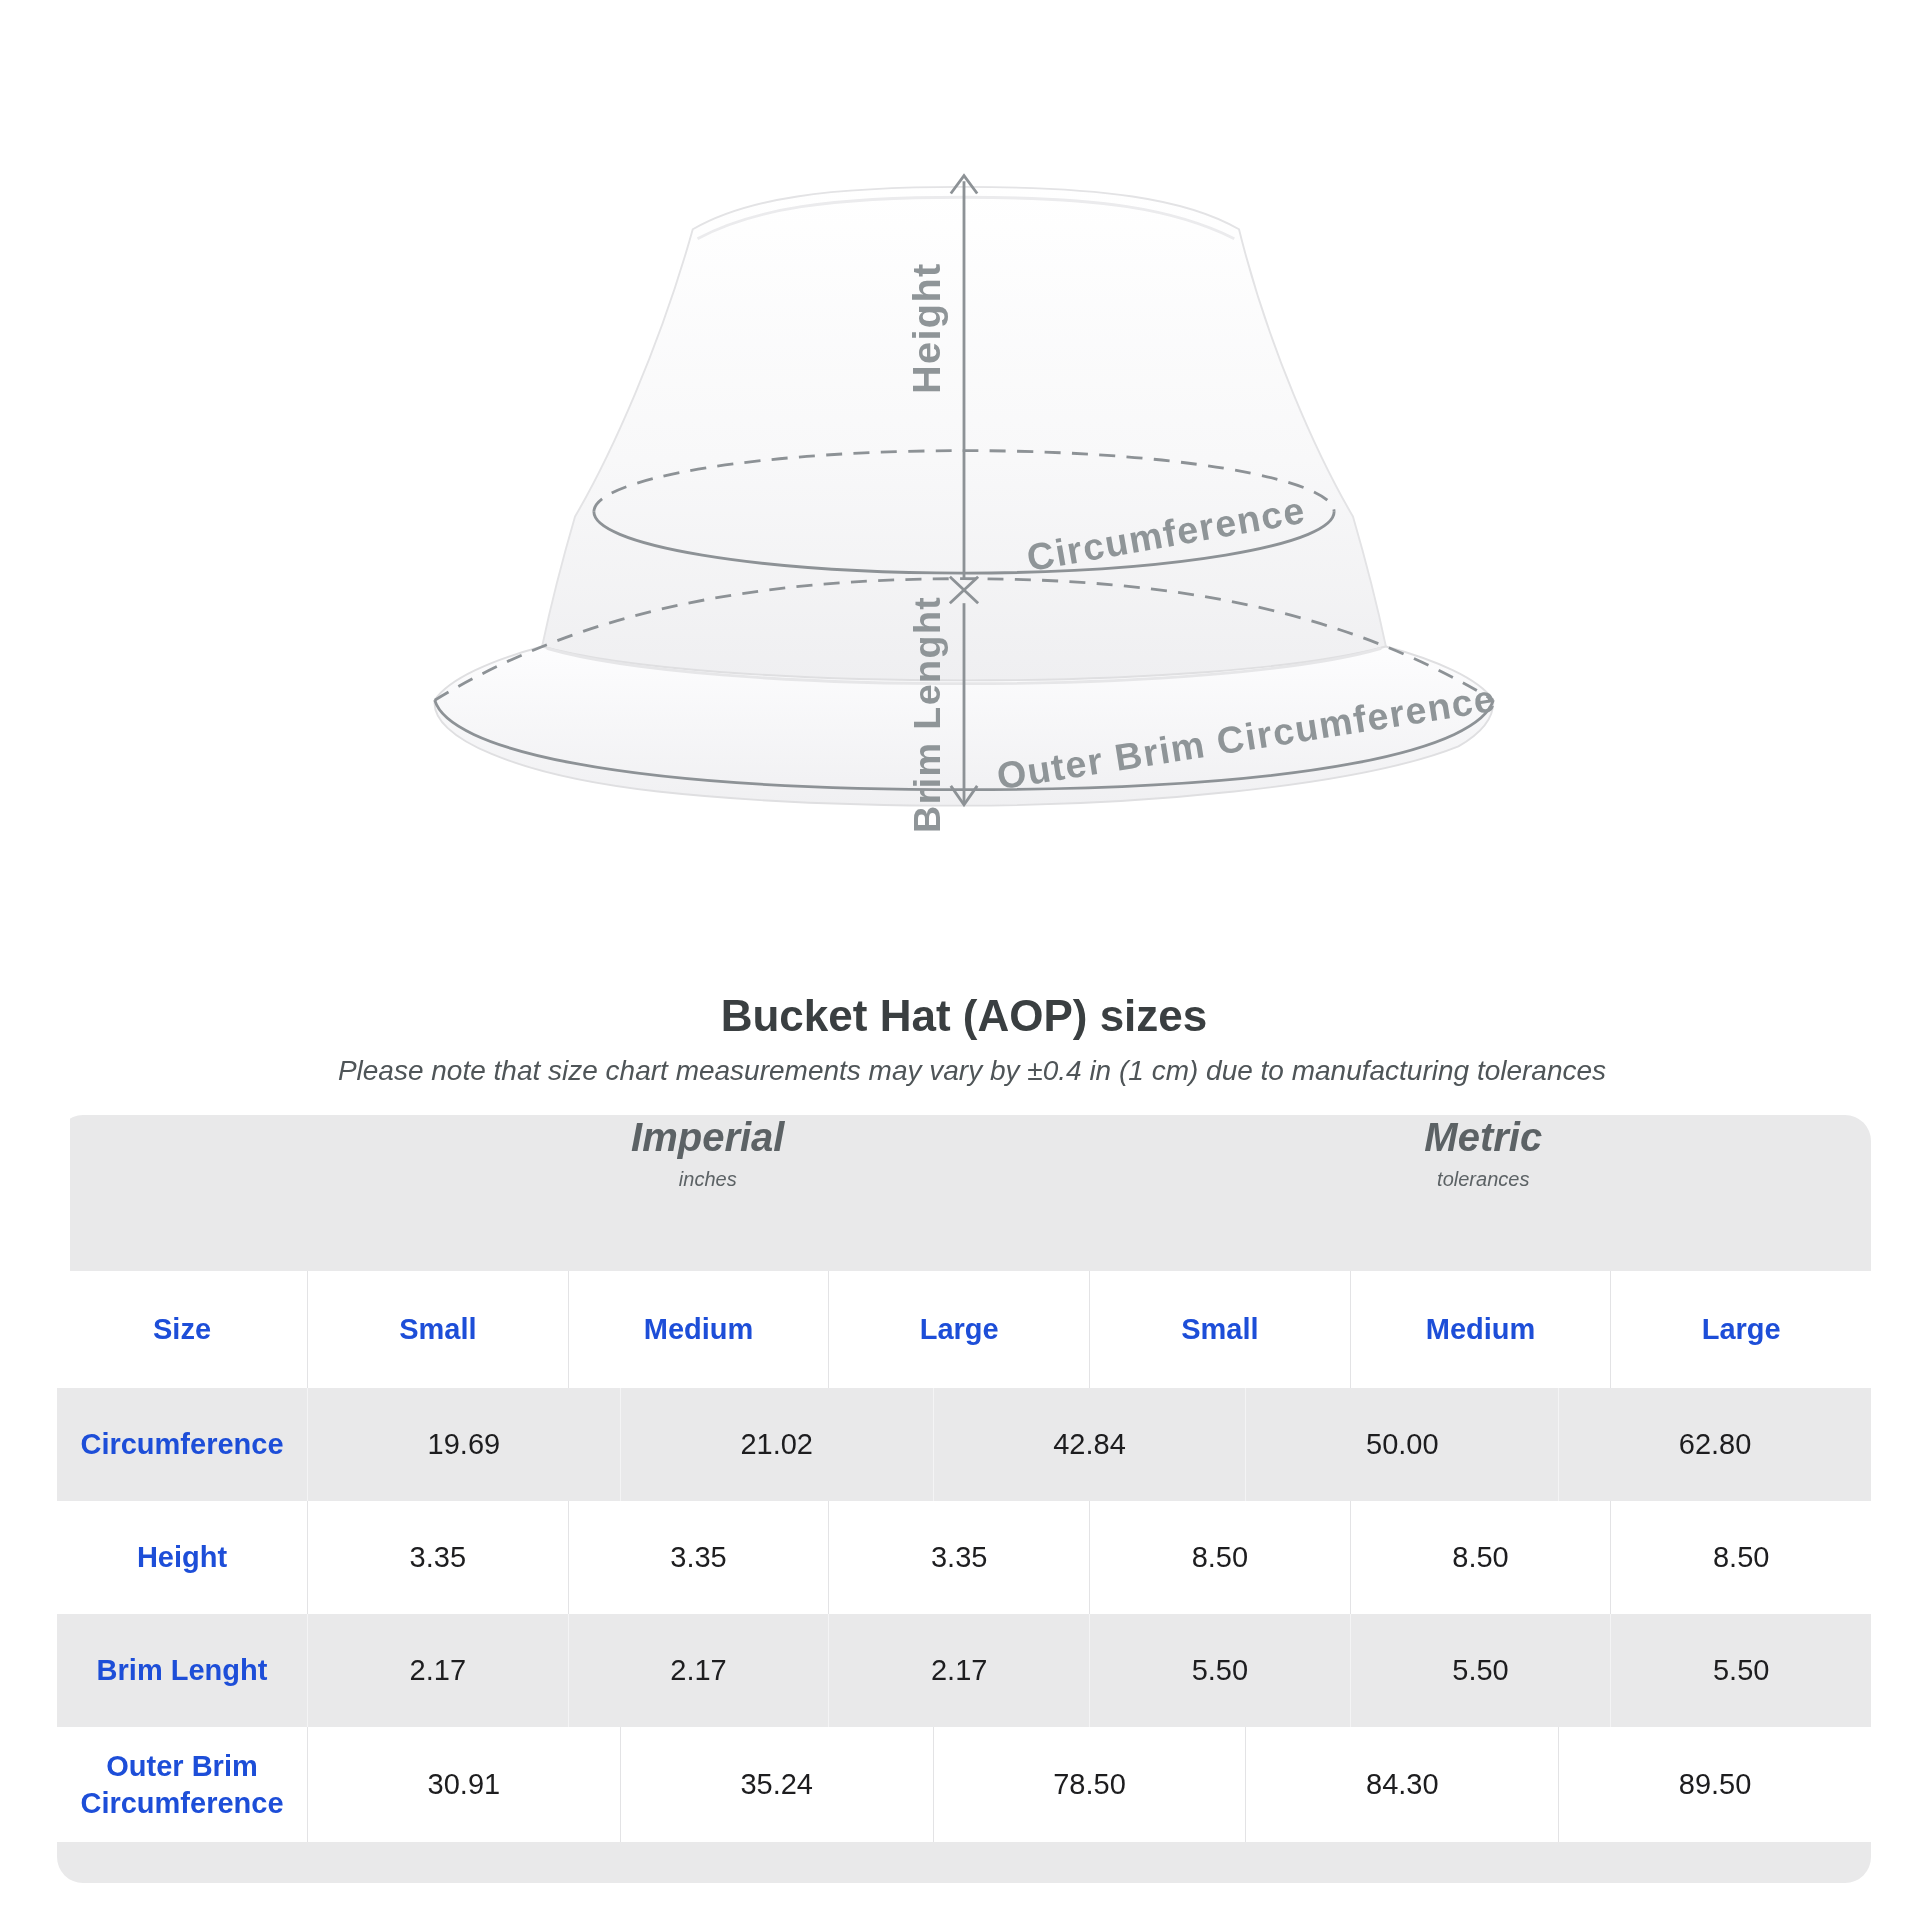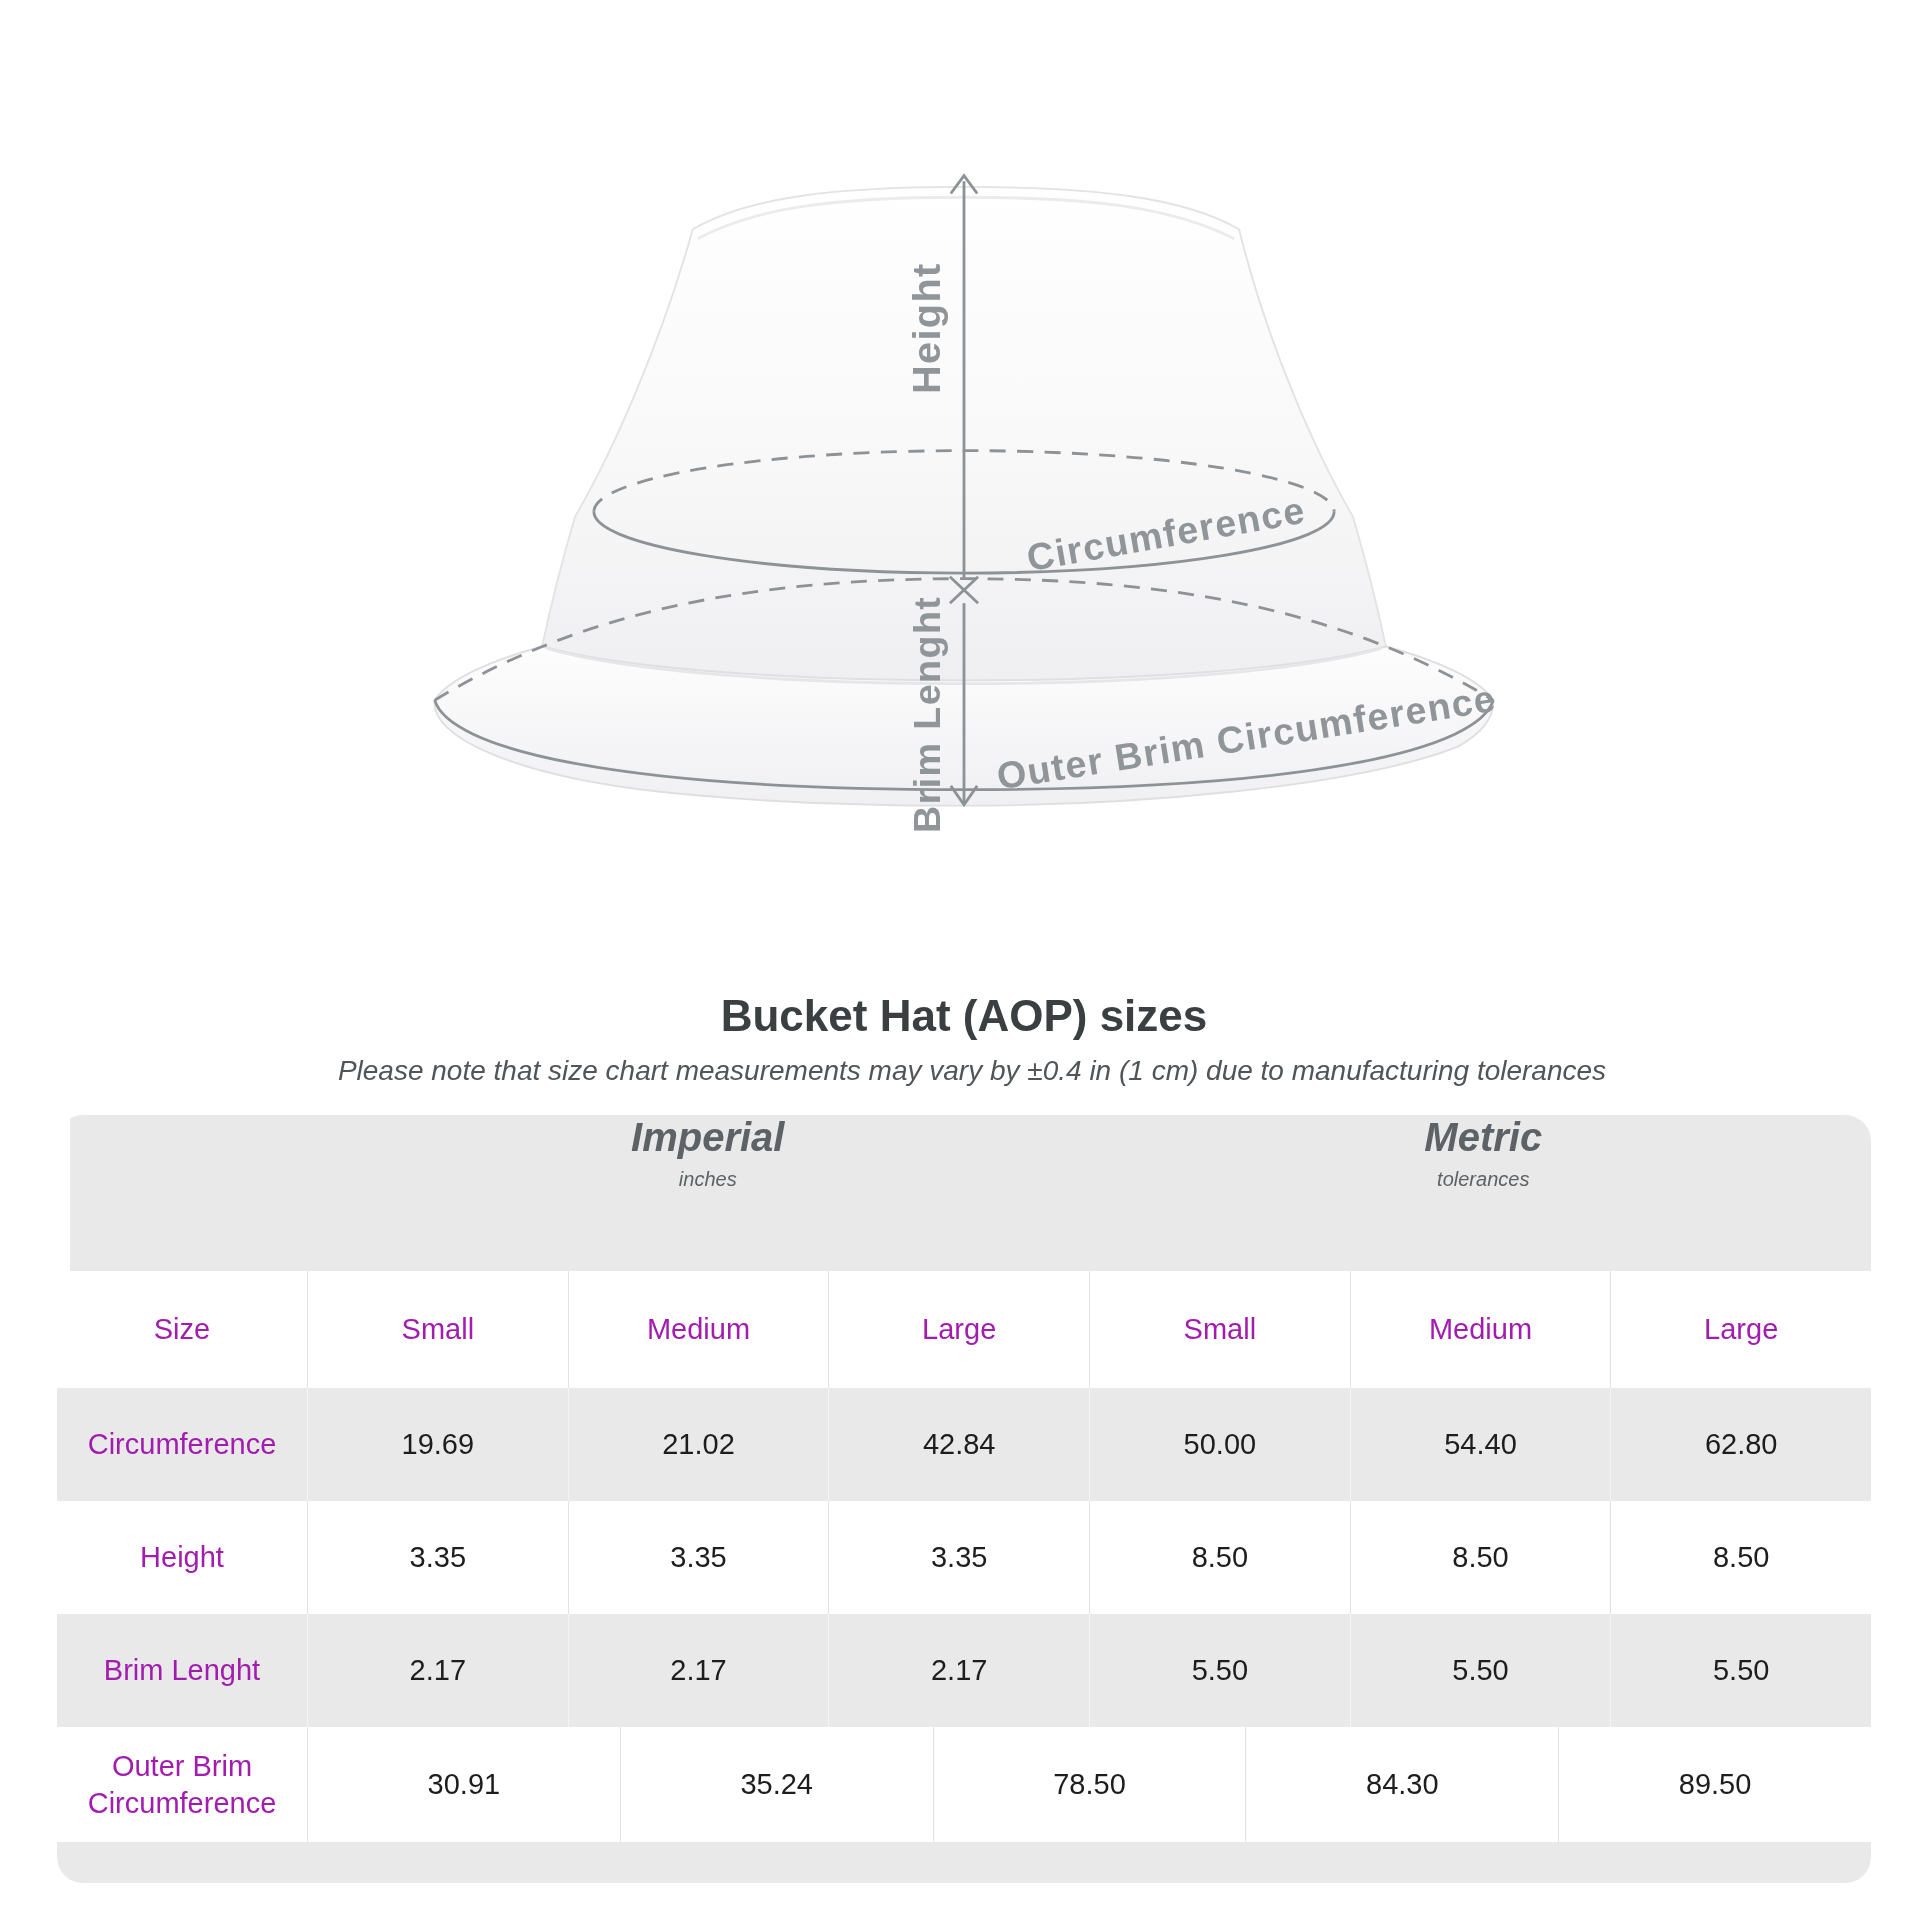--- a/index.html
+++ b/index.html
@@ -99,22 +99,22 @@
     justify-content: center;
     text-align: center;
     padding: 3.8px 9.4px;
   }
   .t-cell.label-col { flex: 0 0 250px; }
   .t-row.plain  .t-cell + .t-cell { border-left: 1.9px solid #e3e3e5; }
   .t-row.header .t-cell + .t-cell { border-left: 1.9px solid #e3e3e5; }
   .t-row.shade  .t-cell + .t-cell { border-left: 1.9px solid #f4f4f5; }
   .head-txt, .row-label {
     font-size: 29px;
-    font-weight: normal;
-    color: #a21caf;
+    font-weight: bold;
+    color: #1d4ed8;
     line-height: 1.25;
   }
   .cell-val {
     font-size: 29px;
     font-weight: normal;
     color: #1d1d1f;
   }
   .bottom-strip { height: 41px; background: #e9e9ea; }
 </style>
 </head>
@@ -239,23 +239,20 @@
       <div class="t-cell">
           <span class="cell-val">21.02</span>
         </div>
       <div class="t-cell">
           <span class="cell-val">42.84</span>
         </div>
       <div class="t-cell">
           <span class="cell-val">50.00</span>
         </div>
       <div class="t-cell">
-          <span class="cell-val">54.40</span>
-        </div>
-      <div class="t-cell">
           <span class="cell-val">62.80</span>
         </div>
     </div>
 
     <div class="t-row plain">
       <div class="t-cell label-col">
           <span class="row-label">Height</span>
         </div>
       <div class="t-cell">
           <span class="cell-val">3.35</span>

